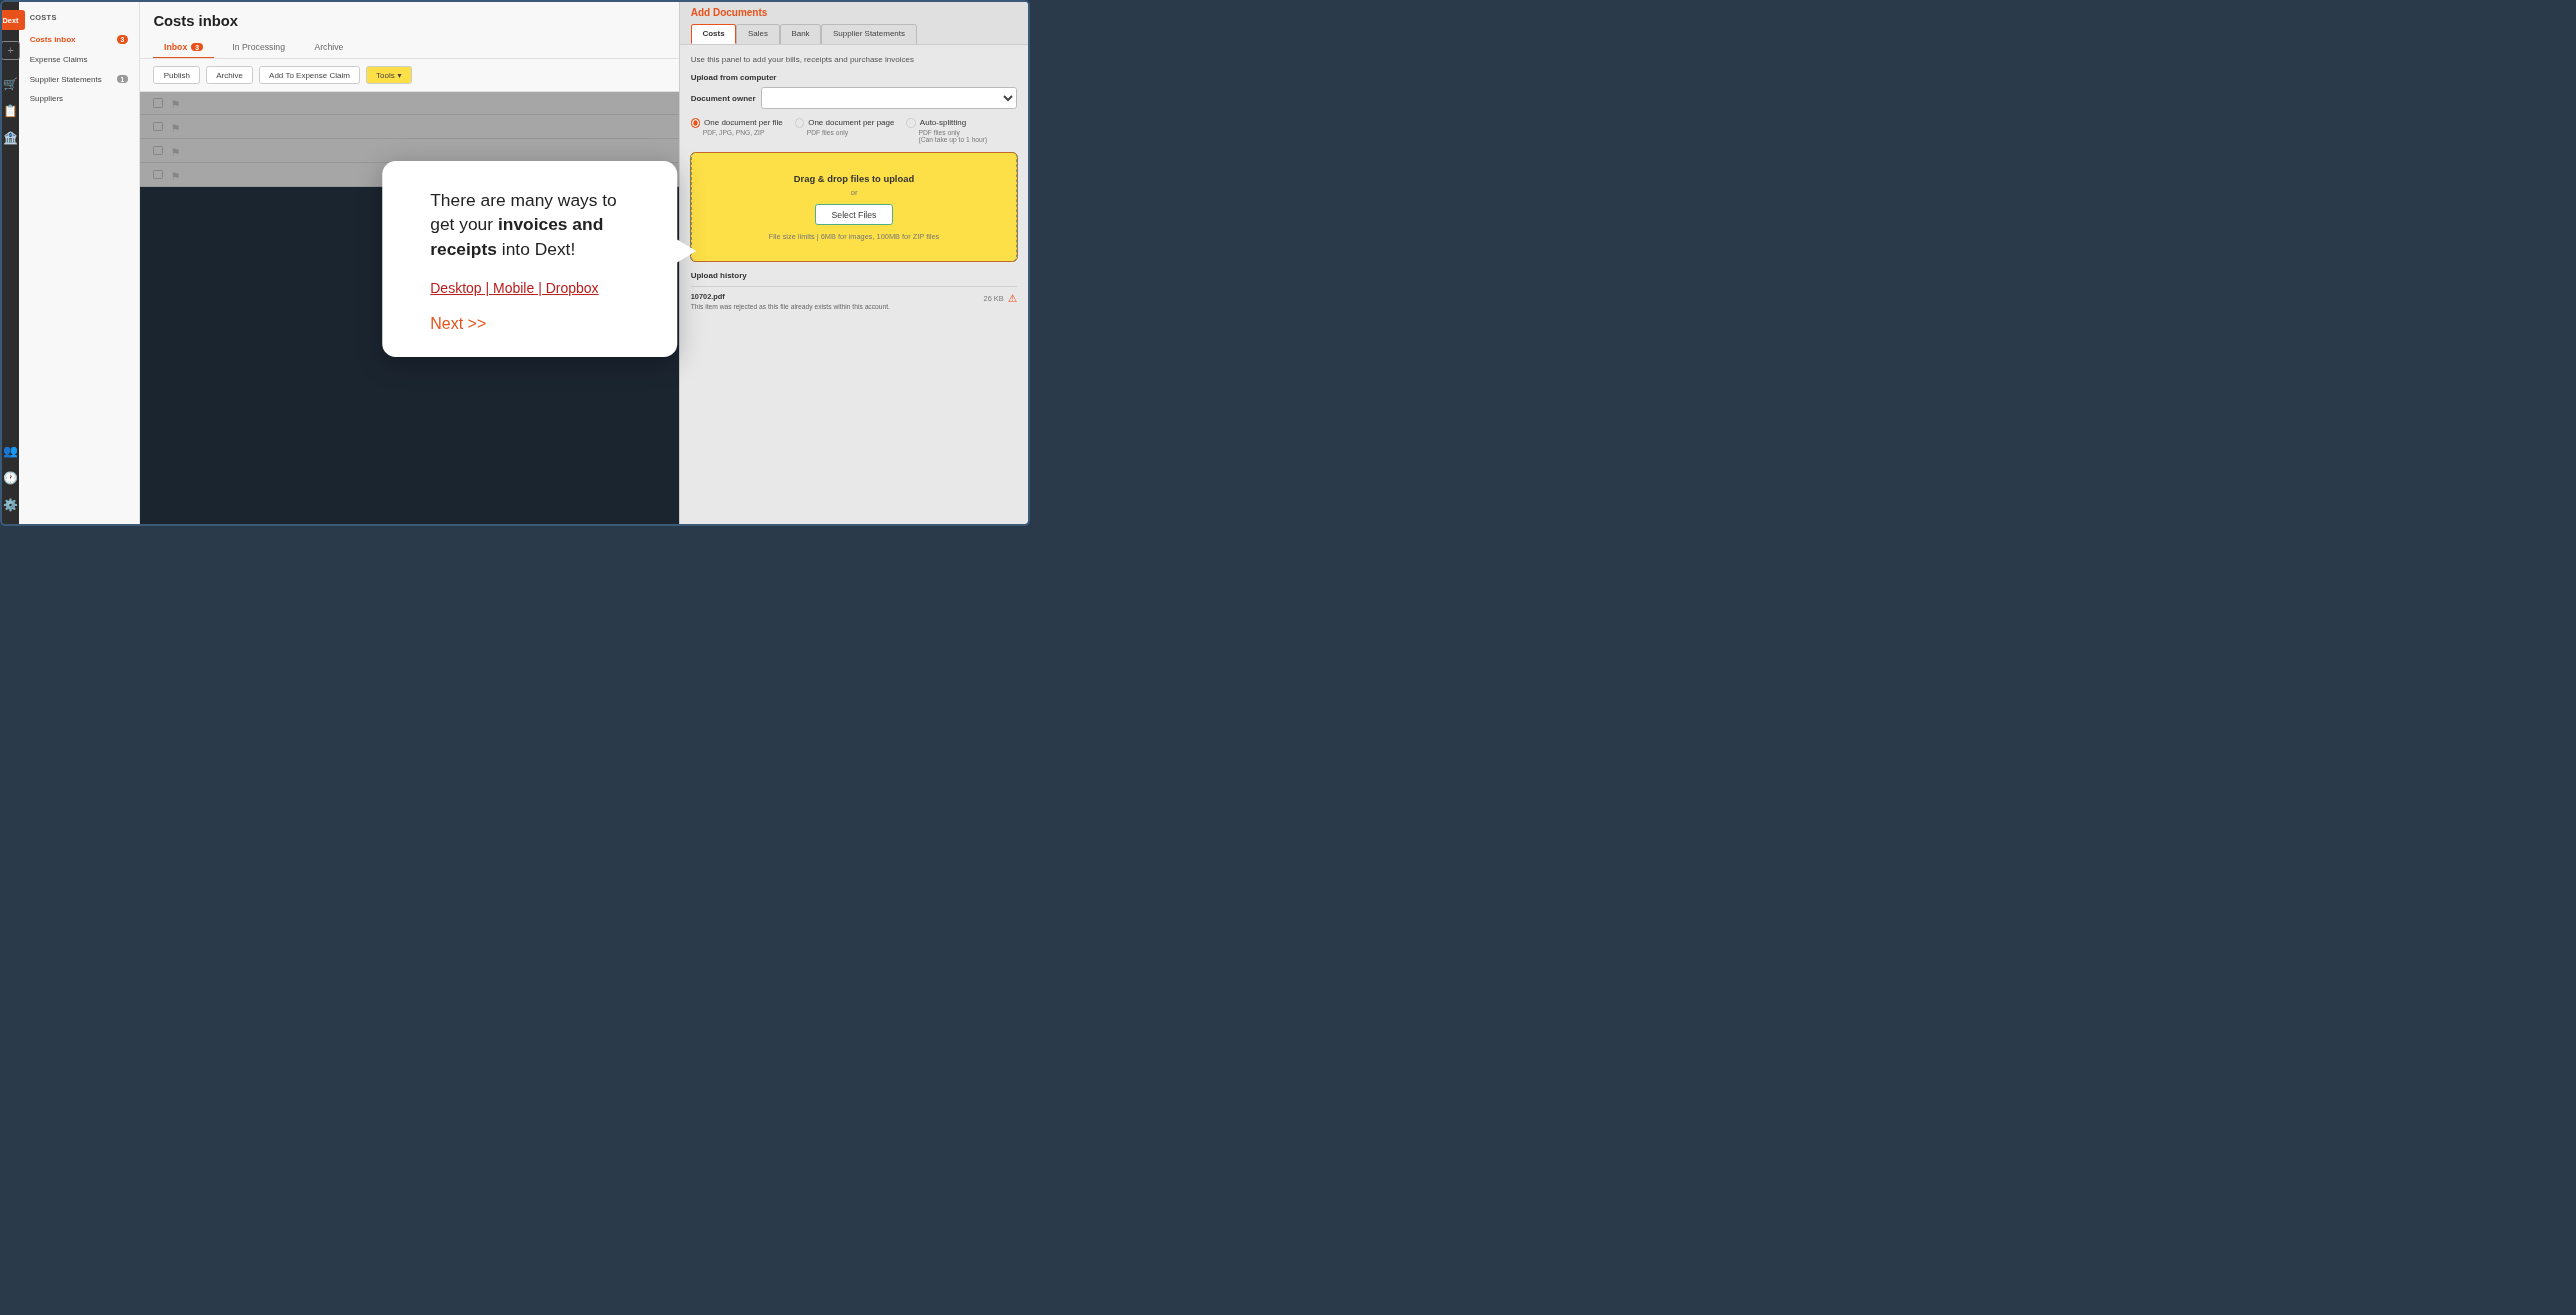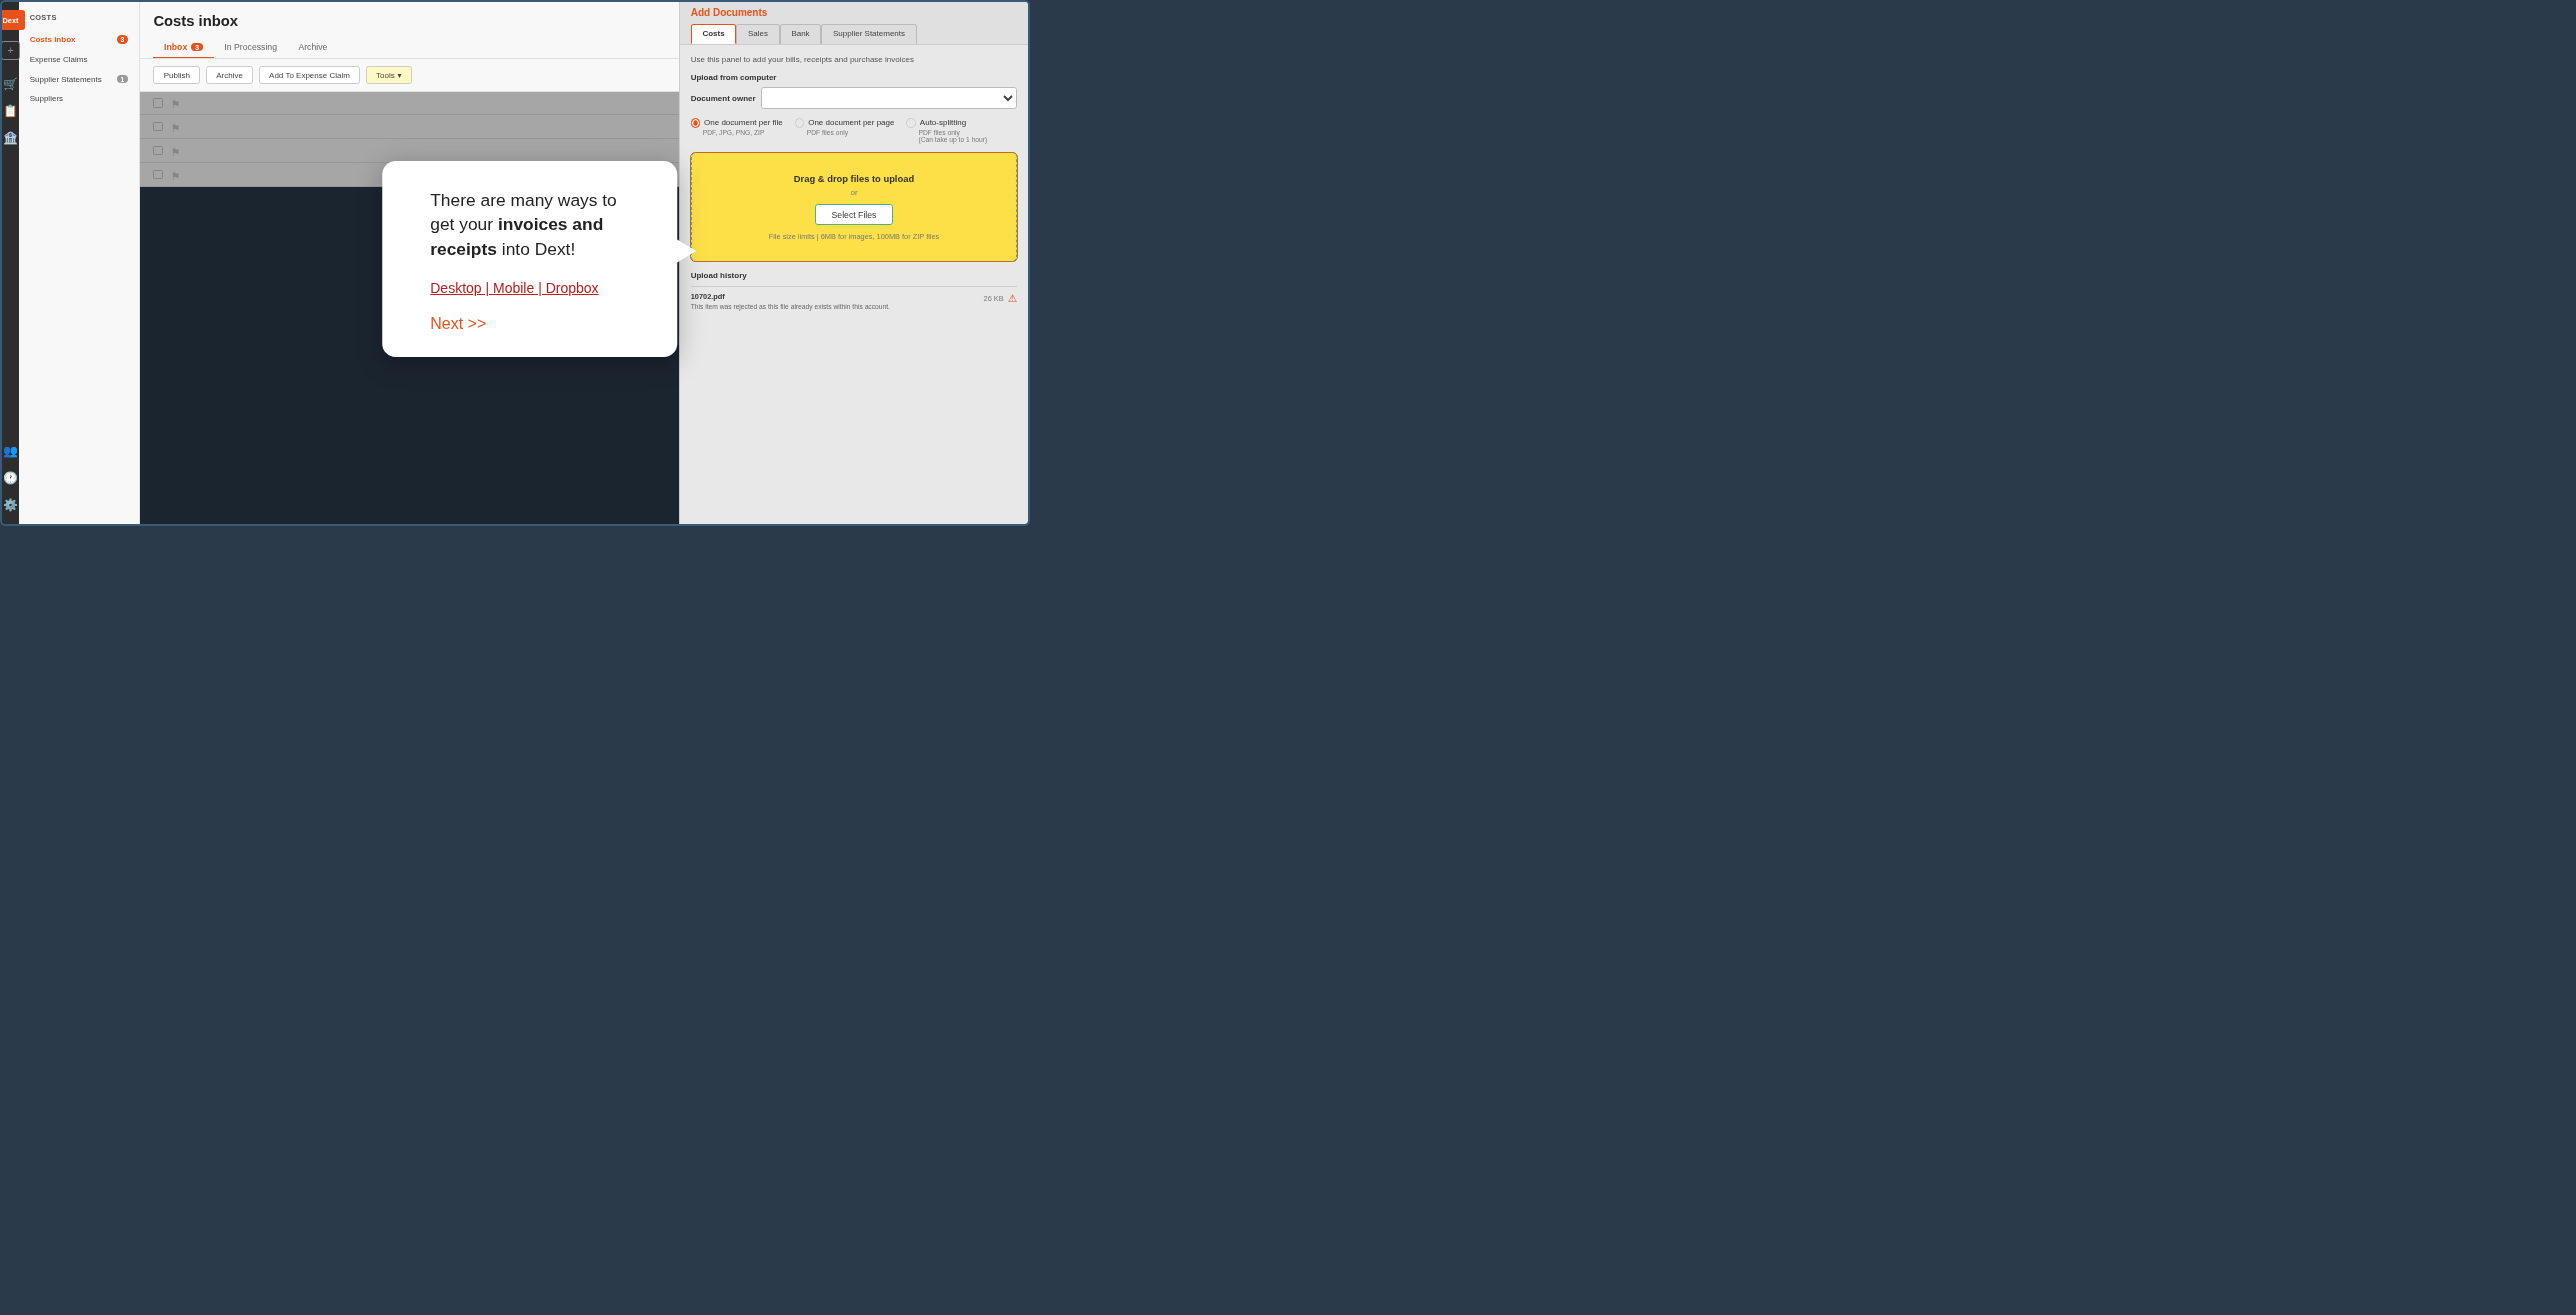--- a/index.html
+++ b/index.html
@@ -162,21 +162,21 @@
 
     .content-title {
       font-size: 14.8px;
       font-weight: 700;
       color: #222;
       margin-bottom: 8px;
     }
 
     .tab-bar {
       display: flex;
-      gap: 0;
+      gap: 8px;
       align-items: flex-end;
     }
 
     .tab {
       padding: 5.4px 10.7px;
       font-size: 8.7px;
       color: #666;
       cursor: pointer;
       border-bottom: 1.3px solid transparent;
       display: flex;
@@ -215,21 +215,21 @@
       background: white;
       color: #444;
       cursor: pointer;
     }
 
     .toolbar-btn-tools {
       padding: 3.4px 9.4px;
       font-size: 8px;
       border: 0.7px solid #ccc;
       border-radius: 2.7px;
-      background: #fef9c3;
+      background: #fde047;
       color: #444;
       cursor: pointer;
       display: flex;
       align-items: center;
       gap: 2.7px;
     }
 
     
     .table-area {
       flex: 1;

